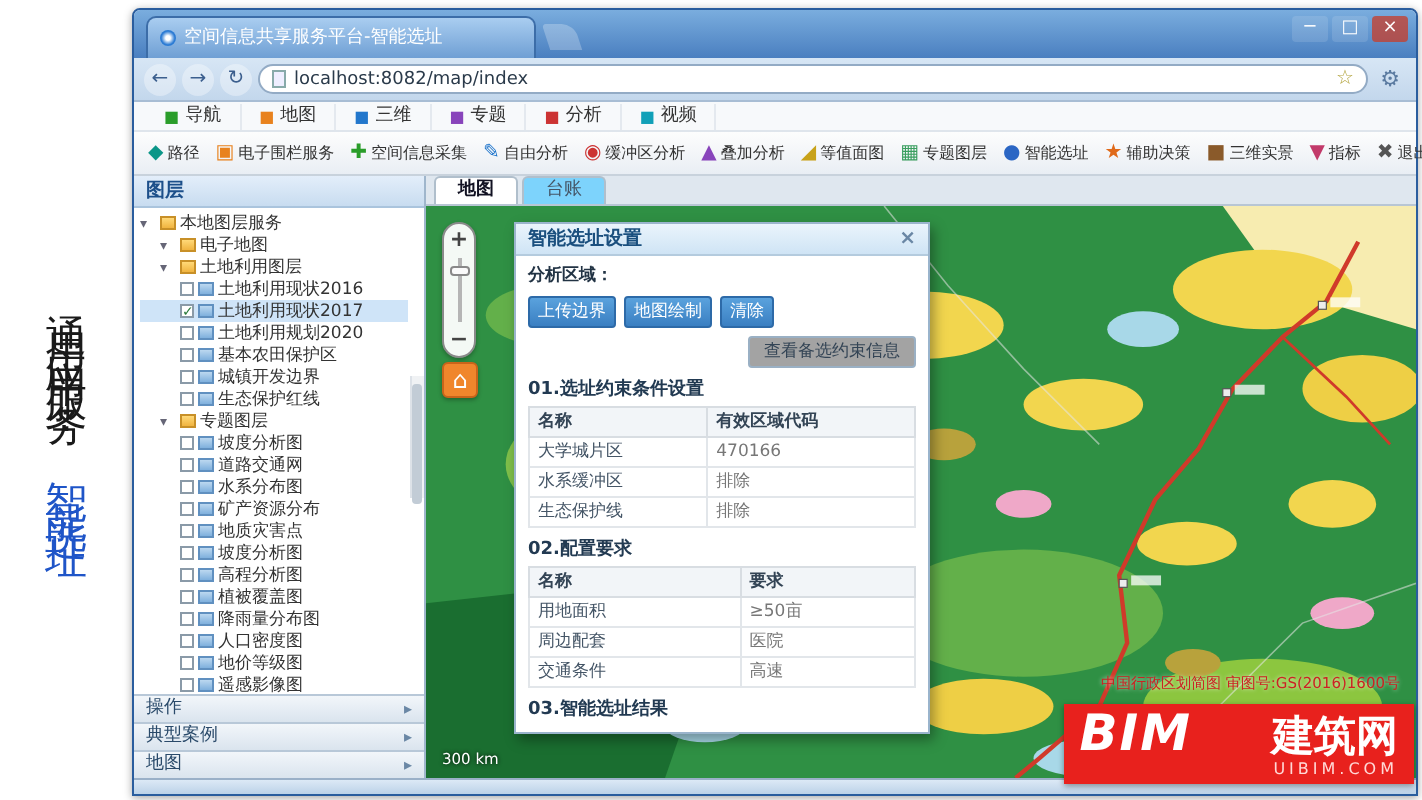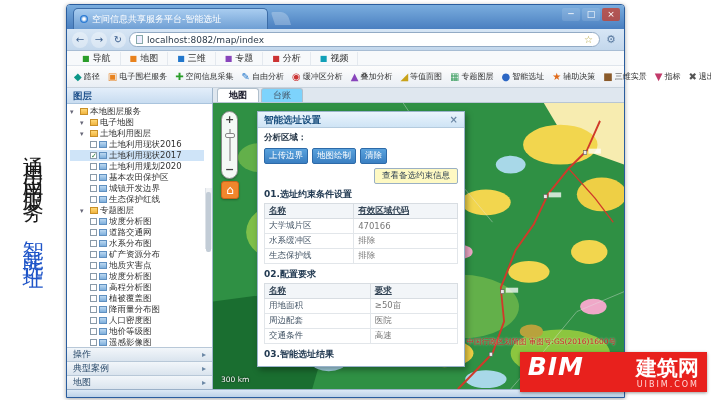--- a/index.html
+++ b/index.html
@@ -8,21 +8,21 @@
 
   
   .banner { position:absolute; left:0; top:0; width:66px; height:100%;
             display:flex; justify-content:center; align-items:center; background:#fff; }
   .banner-inner { writing-mode:vertical-rl; text-orientation:upright;
                   font-size:21px; letter-spacing:9px; font-weight:500; }
   .banner-black { color:#1a1a1a; }
   .banner-blue  { color:#1f55c8; }
 
   
-  .window { position:absolute; left:66px; top:4px; width:559px; height:394px;
+  .window { position:absolute; left:66px; top:4px; width:643px; height:394px;
             border:1px solid #2a5d9e; border-radius:4px 4px 0 0;
             background:#eef2f6; box-shadow:0 1px 4px rgba(0,0,0,.35); }
 
   .titlebar { position:absolute; left:0; top:0; right:0; height:24px;
               background:linear-gradient(#7aadde,#4a7fc0); border-radius:3px 3px 0 0; }
   .tab { position:absolute; left:6px; top:3px; width:195px; height:21px;
          background:linear-gradient(#a9cdf0,#6f9fd4); border-radius:5px 5px 0 0;
          border:1px solid #3c6da8; border-bottom:none;
          color:#fff; font-size:9px; line-height:19px; padding:0 6px;
          display:flex; align-items:center; gap:4px; overflow:hidden; white-space:nowrap; }
@@ -134,40 +134,40 @@
             display:flex; flex-direction:column; }
   .dlg-title { height:16px; background:linear-gradient(#eaf4fc,#cfe4f5); border-bottom:1px solid #b4cbde;
                color:#1a4f7e; font-size:9.5px; font-weight:bold; line-height:15px; padding:0 6px;
                display:flex; justify-content:space-between; }
   .dlg-close { color:#6a87a5; font-size:10px; }
   .dlg-body { flex:1; padding:4px 6px 2px; overflow:hidden; font-size:8.5px; }
   .dlg-row { display:flex; align-items:center; gap:4px; margin-bottom:4px; }
   .dlg-label { color:#234; font-weight:bold; }
   .btn-blue { background:linear-gradient(#5aa2dd,#3a7fc2); color:#fff; border:1px solid #2d6aa8;
               border-radius:2px; font-size:8.5px; padding:1px 4px; font-family:inherit; }
-  .btn-light { background:#fef9c3; color:#345; border:1px solid #9ab0c4;
+  .btn-light { background:#a3a3a3; color:#345; border:1px solid #9ab0c4;
                border-radius:2px; font-size:8.5px; padding:1px 7px; font-family:inherit; }
   .area-btn { background:#fdfdfd; color:#345; border:1px solid #9ab0c4; border-radius:2px;
               font-size:8.5px; padding:1px 6px; font-family:inherit; }
   .area-btn.active { background:linear-gradient(#5aa2dd,#3a7fc2); color:#fff; border-color:#2d6aa8; }
   .dlg-row.right { justify-content:flex-end; }
   .sec-title { font-size:9px; font-weight:bold; color:#223a52; margin:4px 0 2px; }
   .sec-table { width:100%; border-collapse:collapse; }
   .sec-table th { background:#f2f5f8; border:1px solid #d8dde2; font-size:8.5px; color:#345;
-                  text-align:left; padding:1px 4px; font-weight:bold; height:12px;text-decoration:underline; }
+                  text-align:left; padding:1px 4px; font-weight:bold; height:12px; }
   .sec-table td { border:1px solid #e2e6ea; font-size:8.5px; color:#456; padding:1px 4px; height:12px; }
   .sec-table td:last-child { color:#777; }
 
   .statusbar { position:absolute; left:0; right:0; bottom:0; height:8px;
                background:linear-gradient(#dce9f6,#bcd2e8); border-top:1px solid #9ab0c8; }
 
   
   .bimlogo { position:absolute; right:4px; bottom:8px; background:#e8211d; color:#fff;
              padding:2px 8px 3px; box-shadow:0 1px 3px rgba(0,0,0,.4); }
-  .bim-line1 { display:flex; align-items:baseline; gap:16px; }
+  .bim-line1 { display:flex; align-items:baseline; gap:4px; }
   .bim-en { font-size:25px; font-weight:bold; font-style:italic; letter-spacing:1px; line-height:26px; }
   .bim-cn { font-size:21px; font-weight:bold; line-height:24px;margin-left:36px; }
   .bim-site { font-size:8px; text-align:right; letter-spacing:2px; color:#ffd9d7; line-height:9px; }
 </style>
 </head>
 <body>
 
 <div class="banner">
   <div class="banner-inner">
     <span class="banner-black">通用应用服务：</span><span class="banner-blue">智能选址</span>

